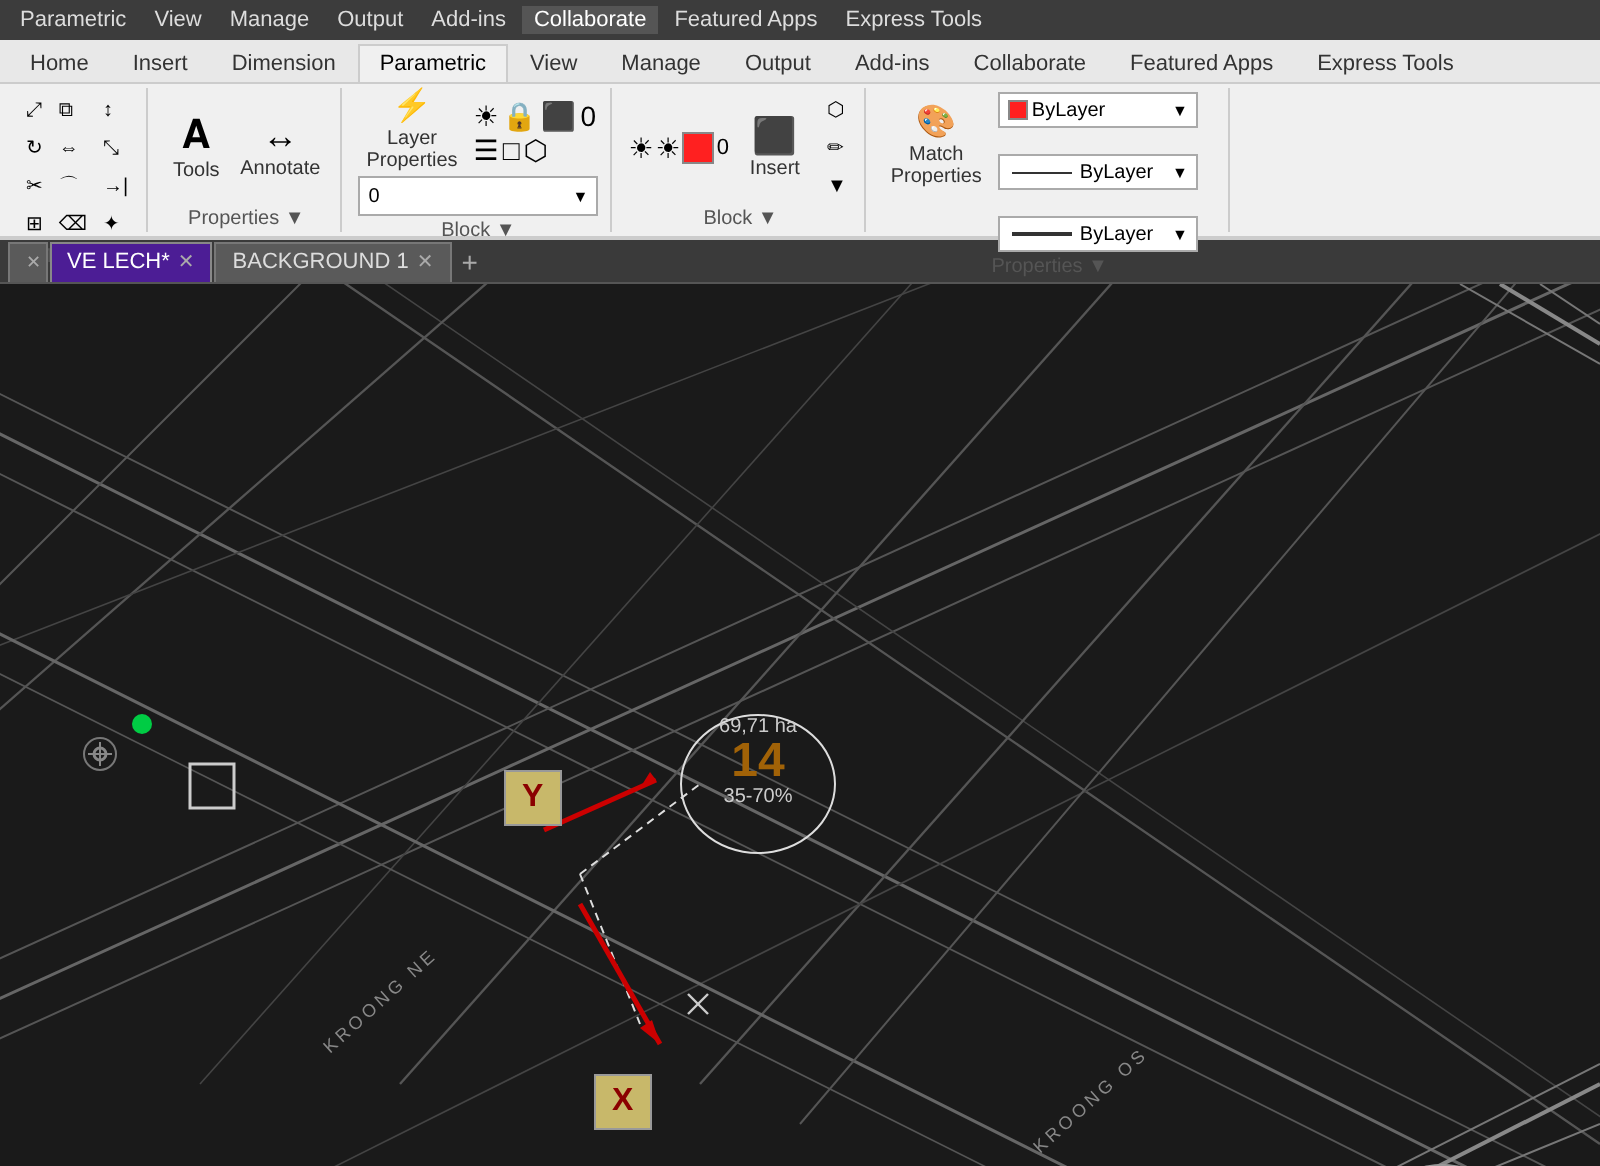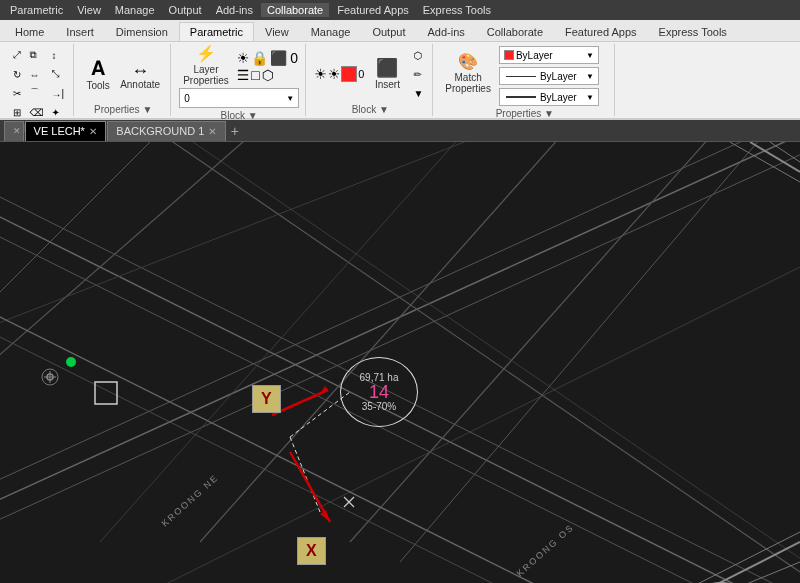--- a/index.html
+++ b/index.html
@@ -18,21 +18,21 @@
     .ribbon-btn .btn-icon { font-size: 20px; line-height: 1; }
     .ribbon-btn .btn-label { font-size: 10px; color: #333; text-align: center; margin-top: 2px; }
     .ribbon-btn-small { display: flex; align-items: center; gap: 2px; cursor: pointer; padding: 1px 3px; border-radius: 2px; height: 18px; font-size: 10px; white-space: nowrap; }
     .ribbon-col { display: flex; flex-direction: column; gap: 1px; }
     .dropdown-row { display: flex; align-items: center; border: 1px solid #aaa; background: #fff; height: 20px; padding: 0 4px; min-width: 80px; font-size: 10px; cursor: pointer; gap: 2px; }
     .dropdown-row .arrow { margin-left: auto; font-size: 8px; }
 
     
     .doc-tabs { display: flex; background: #3a3a3a; height: 22px; align-items: center; padding: 0 4px; gap: 1px; border-bottom: 1px solid #555; }
     .doc-tab { display: flex; align-items: center; gap: 4px; background: #5a5a5a; color: #ddd; font-size: 11px; padding: 2px 8px; cursor: pointer; border: 1px solid #777; border-bottom: none; height: 20px; }
-    .doc-tab.active { background: #000000; color: #fff; border-color: #888; }
+    .doc-tab.active { background: #4c1d95; color: #fff; border-color: #888; }
     .doc-tab .close { font-size: 10px; color: #aaa; cursor: pointer; }
     .new-tab-btn { color: #aaa; font-size: 14px; cursor: pointer; padding: 0 4px; }
 
     
     .cad-canvas { position: relative; background: #1a1a1a; width: 800px; height: 461px; overflow: hidden; }
 
     
     .cad-svg { position: absolute; top: 0; left: 0; width: 100%; height: 100%; }
 
     
@@ -161,21 +161,21 @@
     </div>
     <div class="ribbon-group-label">Block ▼</div>
   </div>
 
   <div class="ribbon-group" style="min-width:180px">
     <div class="ribbon-group-content" style="flex-direction:row; gap:4px; align-items:flex-start; width:100%;">
       <div class="ribbon-btn" style="height:56px; min-width:40px;">
         <div class="btn-icon" style="font-size:16px">🎨</div>
         <div class="btn-label">Match<br>Properties</div>
       </div>
-      <div class="ribbon-col" style="gap:3px;">
+      <div class="ribbon-col" style="gap:13px;">
         <div class="bylayer-box">
           <div style="width:10px;height:10px;background:#ff2020;border:1px solid #888;"></div>
           <span>ByLayer</span>
           <span style="margin-left:auto;font-size:8px;">▼</span>
         </div>
         <div class="bylayer-box">
           <div style="width:30px;height:1px;background:#333;margin:0 2px;"></div>
           <span>ByLayer</span>
           <span style="margin-left:auto;font-size:8px;">▼</span>
         </div>
@@ -265,23 +265,23 @@
     <line x1="680" y1="461" x2="800" y2="400" stroke="#888" stroke-width="2"></line>
     <line x1="660" y1="461" x2="800" y2="390" stroke="#777" stroke-width="1"></line>
     <line x1="700" y1="461" x2="800" y2="420" stroke="#777" stroke-width="1"></line>
 
   </svg>
 
   <div class="axis-y" style="position:absolute; left:252px; top:243px;">Y</div>
 
   <div class="axis-x" style="position:absolute; left:297px; top:395px;">X</div>
 
-  <div style="position:absolute; left:340px; top:215px; width:78px; height:70px; border:1.5px solid #ddd; border-radius:50%; display:flex; flex-direction:column; align-items:center; justify-content:center; z-index:10;">
+  <div style="position:absolute; left:340px; top:215px; width:78px; height:70px; border:1.5px solid #ddd; border-radius:50%; display:flex; flex-direction:column; align-items:center; justify-content:flex-start; z-index:10;">
     <div style="font-size:10px; color:#ccc;">69,71 ha</div>
-    <div style="font-size:18px; font-weight:normal; color:#ec4899; line-height:1;">14</div>
+    <div style="font-size:24px; font-weight:bold; color:#a16207; line-height:1;">14</div>
     <div style="font-size:10px; color:#ccc;">35-70%</div>
   </div>
 
   <div style="position:absolute; left:685px; top:440px; width:72px; height:64px; border:1.5px solid #999; border-radius:50%; display:flex; flex-direction:column; align-items:center; justify-content:center; z-index:10;">
     
     
     
   </div>
 
   <div style="position:absolute; left:66px; top:215px; width:10px; height:10px; background:#00cc44; border-radius:50%; z-index:10;"></div>

